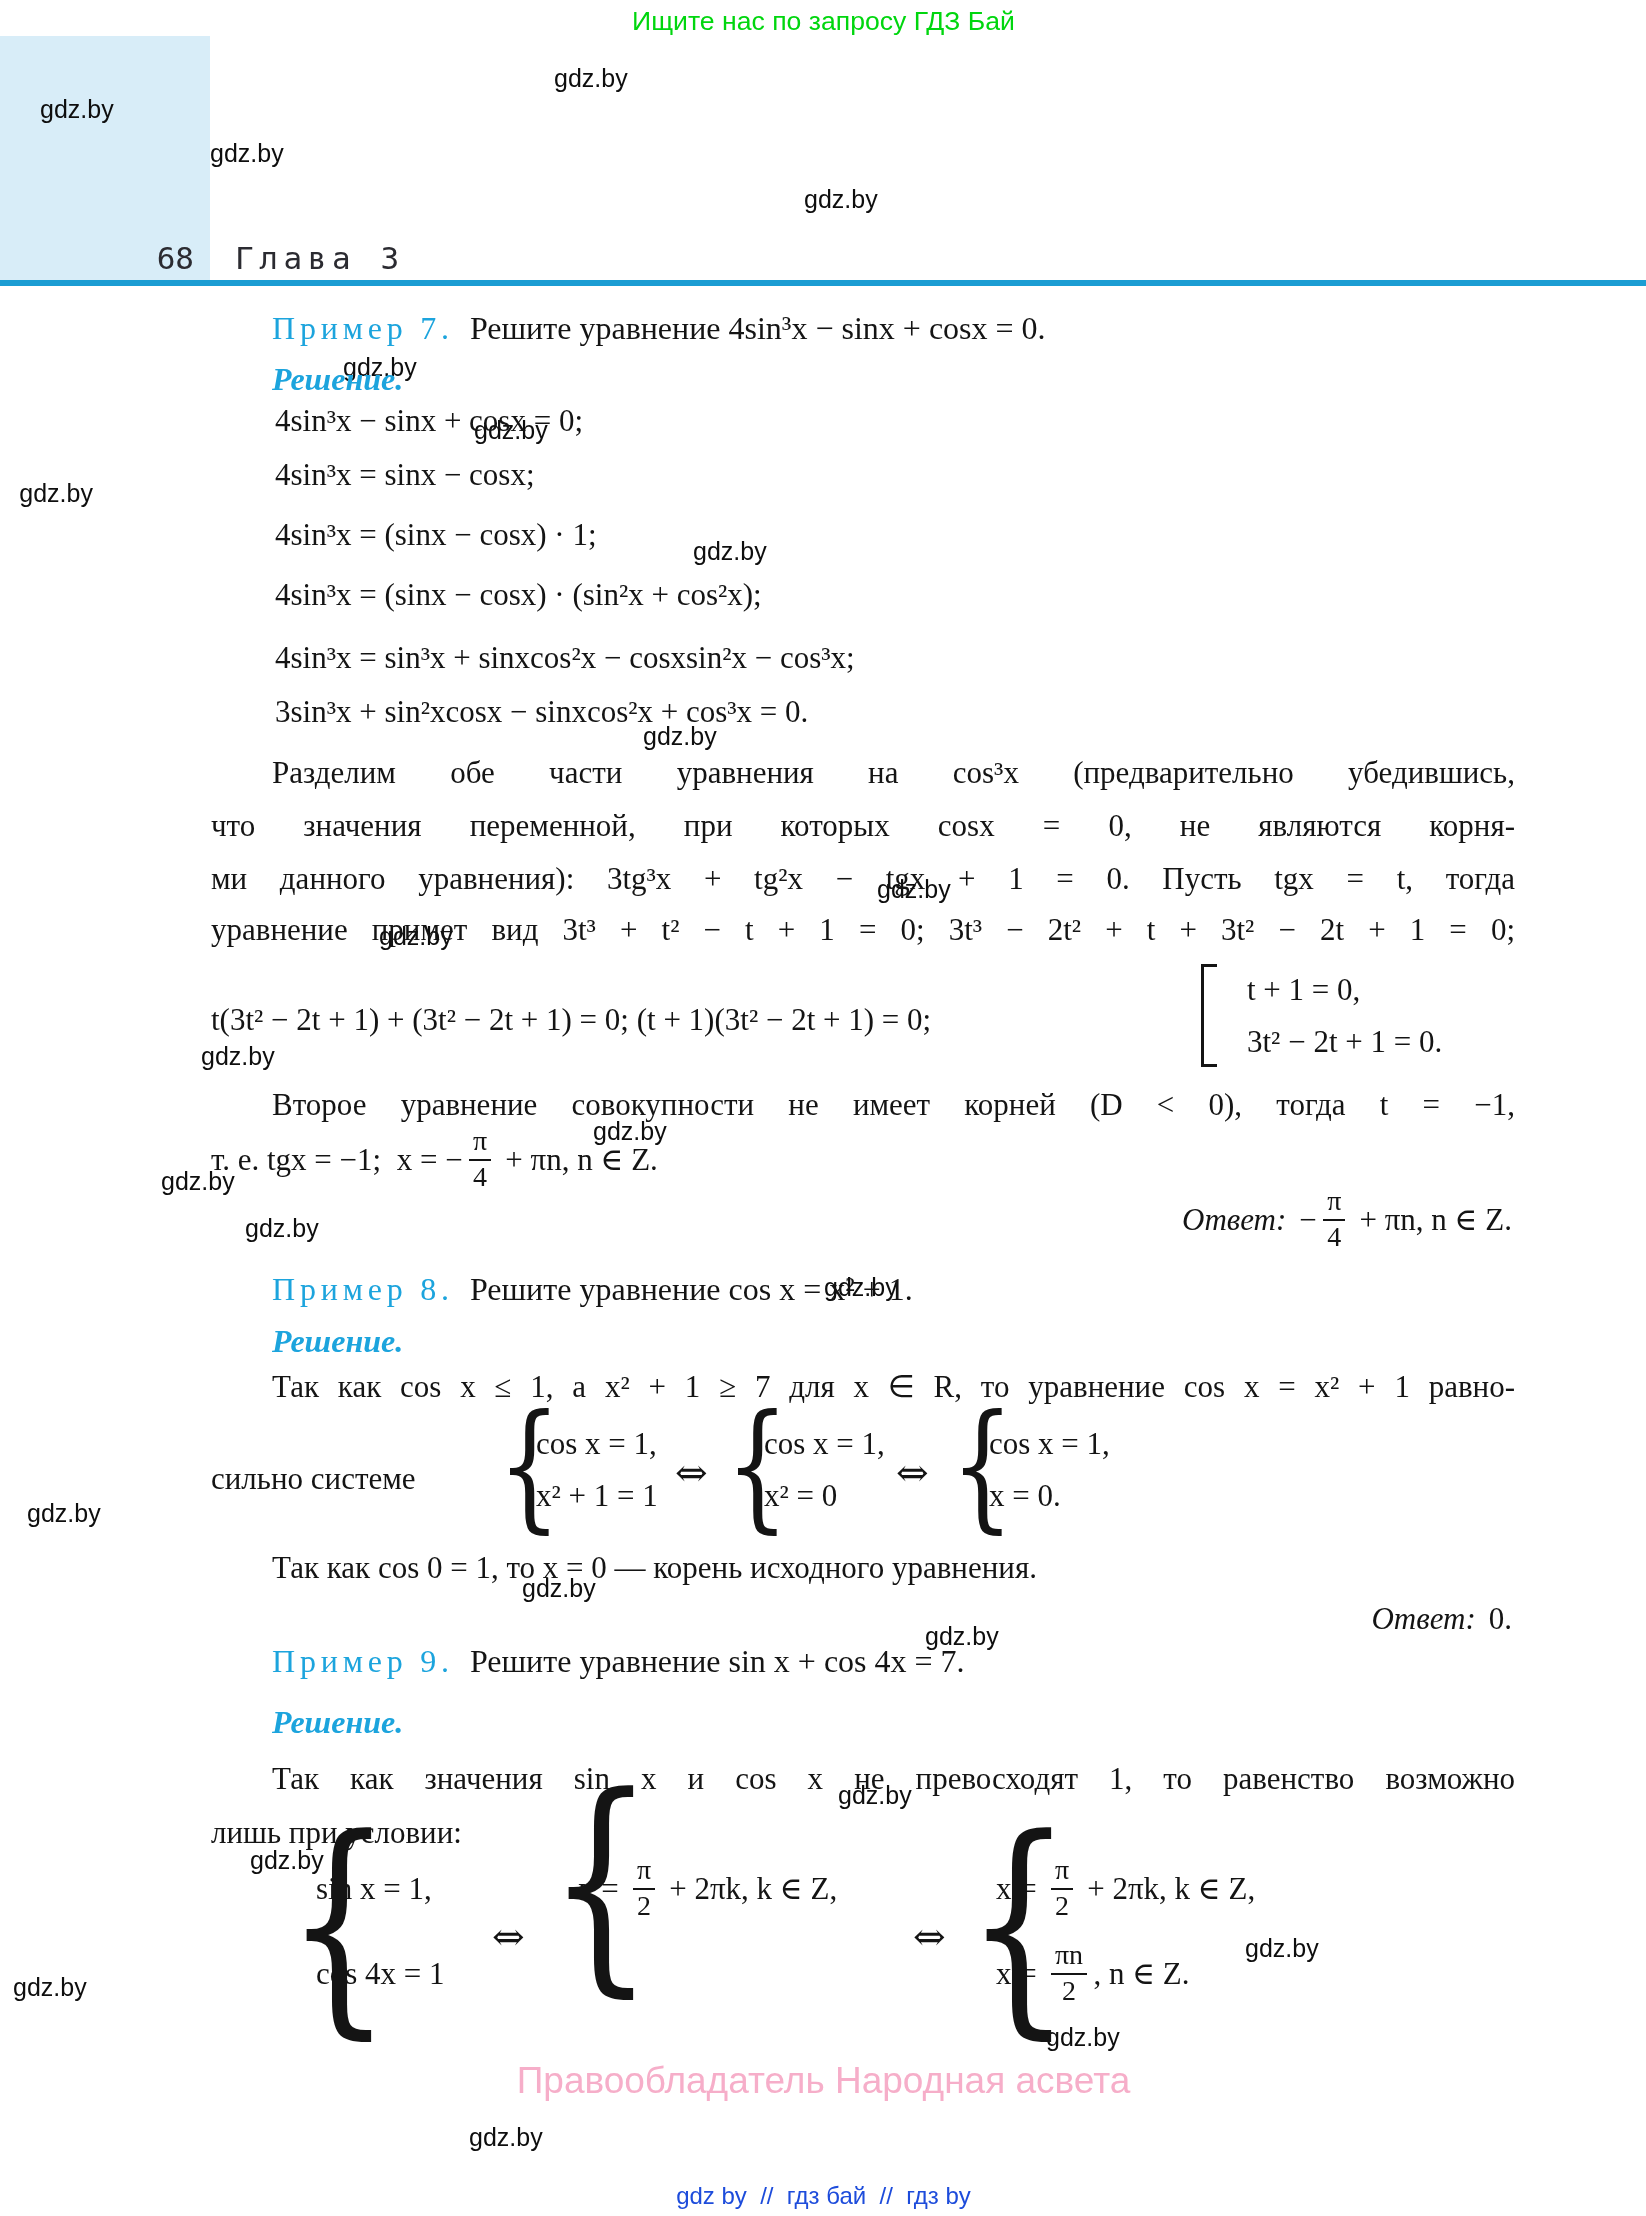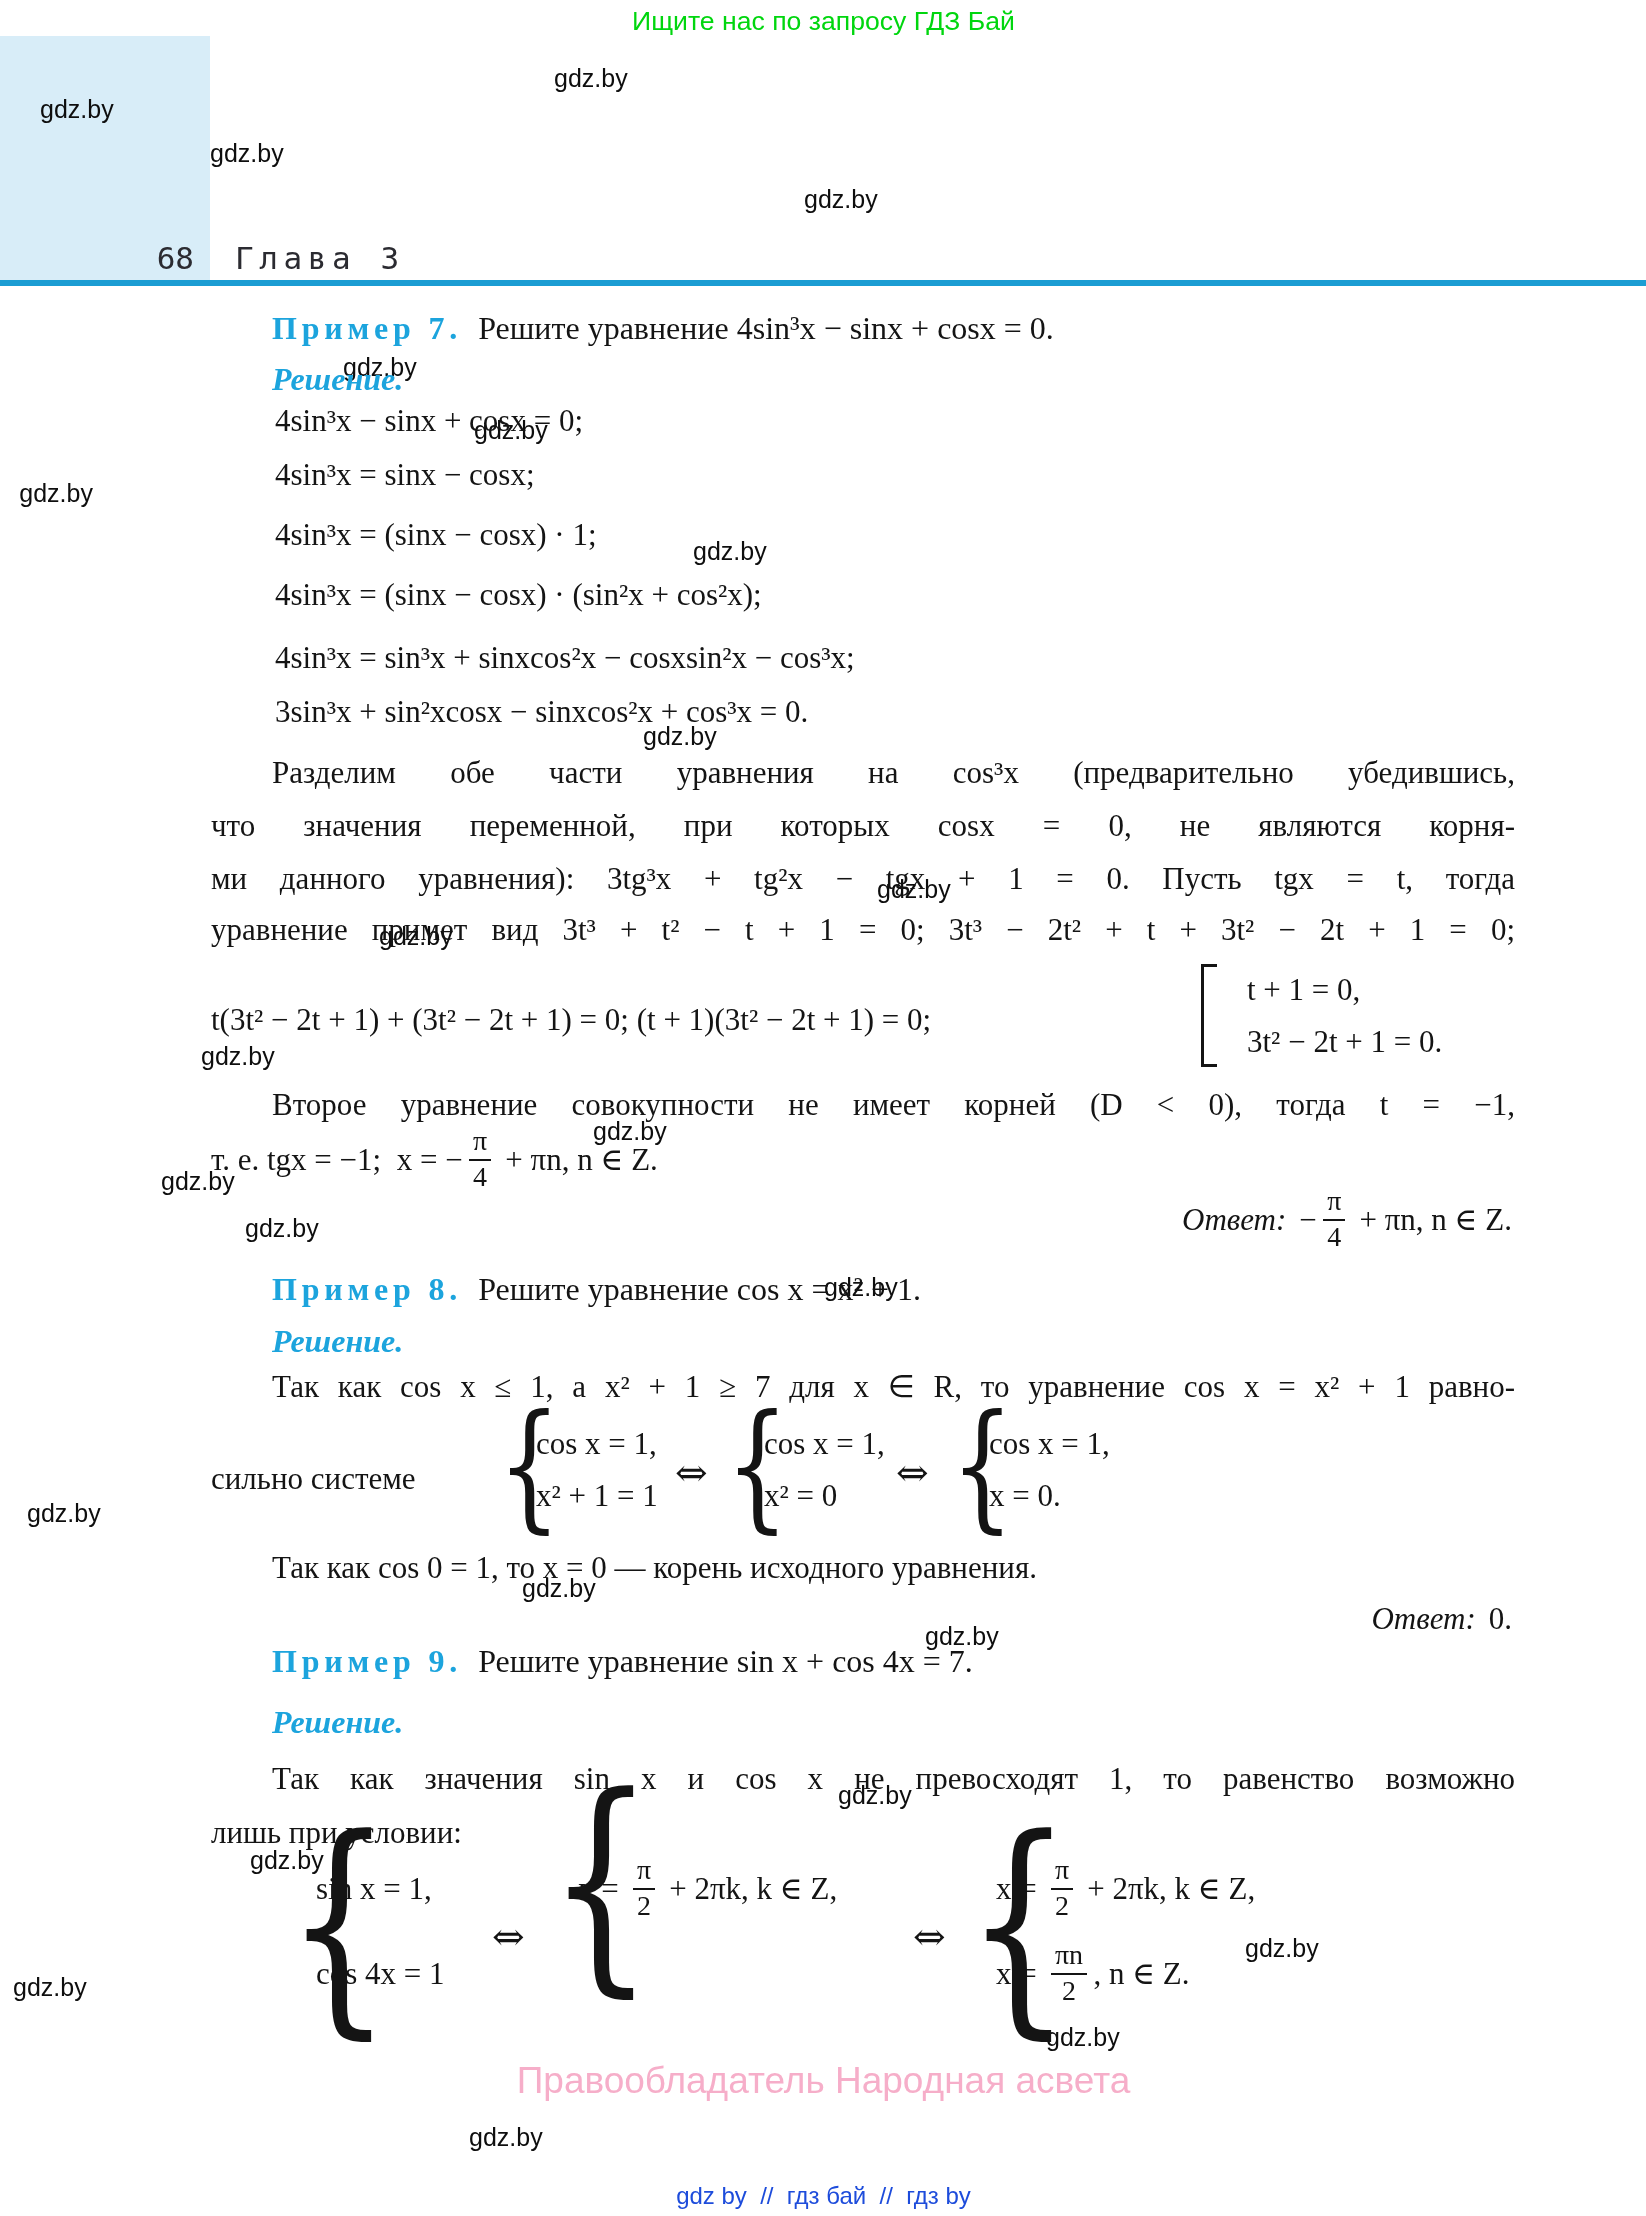--- a/index.html
+++ b/index.html
@@ -20,21 +20,21 @@
   }
   .chapter {
     position:absolute; left:235px; top:240px;
     font-family:"DejaVu Sans Mono",monospace; font-size:31px; letter-spacing:5.6px; color:#2b2b31;
   }
   .wm {
     position:absolute; font-family:"Liberation Sans",sans-serif;
     font-size:25px; color:#0e0e0e; white-space:nowrap;
   }
   .hline { position:absolute; font-size:32px; white-space:nowrap; }
-  .exlabel { color:#1ca4dd; font-weight:bold; letter-spacing:4.8px; margin-right:16px; }
+  .exlabel { color:#1ca4dd; font-weight:normal; letter-spacing:4.8px; margin-right:16px; }
   .sol {
     position:absolute; color:#1ca4dd; font-weight:bold; font-style:italic;
     font-size:32px; white-space:nowrap;
   }
   .eqline { position:absolute; font-size:31px; white-space:nowrap; }
   .jline { position:absolute; font-size:31px; text-align:justify; text-align-last:justify;font-family:Liberation Serif, serif; }
   .mline { position:absolute; display:flex; align-items:center; font-size:31px; white-space:pre; }
   .anslabel { font-style:italic; margin-right:13px; }
   .fr {
     display:inline-flex; flex-direction:column; align-items:center;

